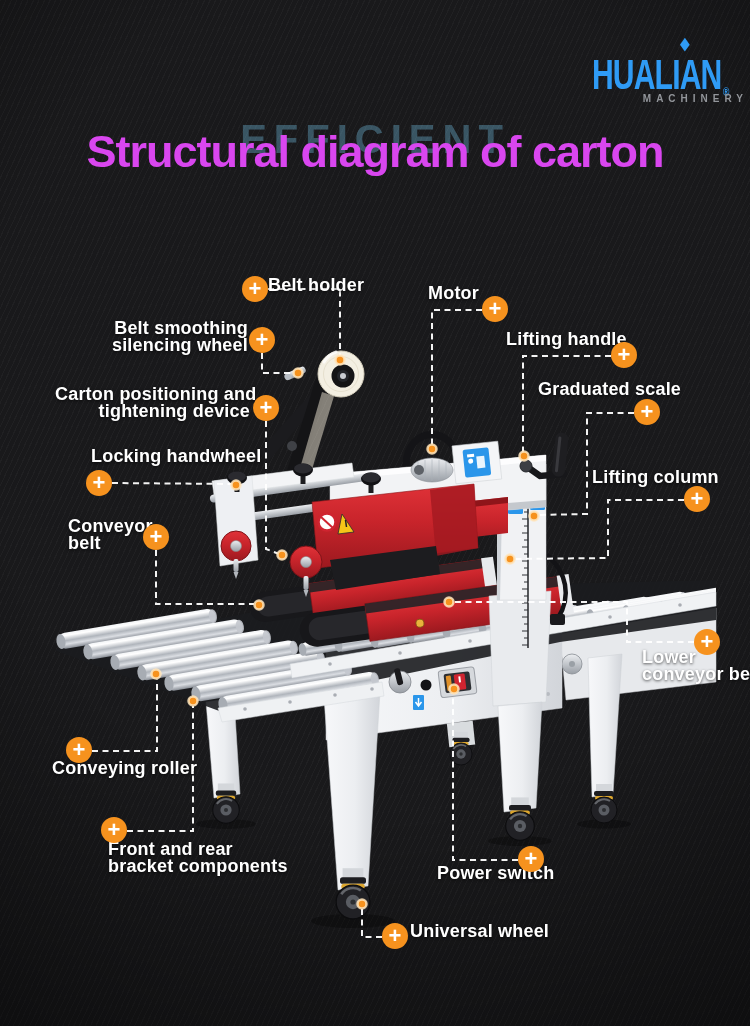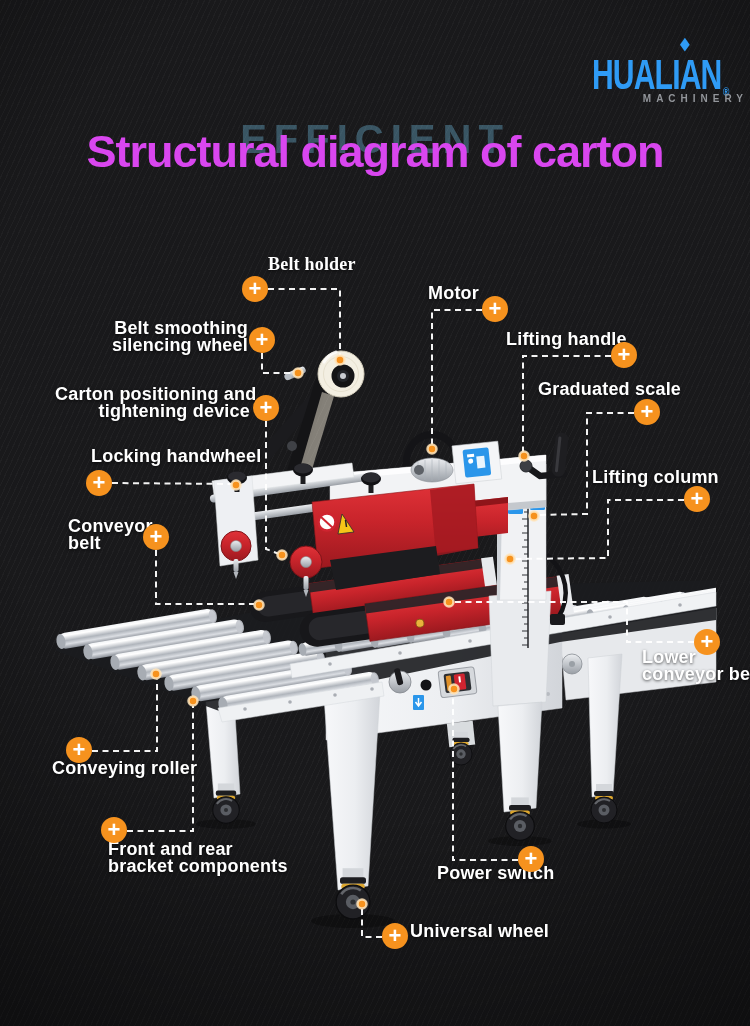--- a/index.html
+++ b/index.html
@@ -31,21 +31,21 @@
 
   
   .machine-svg{position:absolute;left:0;top:0;z-index:3;}
 
   
   .lbl{position:absolute;z-index:6;color:#ffffff;font-size:18px;font-weight:bold;
     line-height:17px;letter-spacing:0.2px;white-space:nowrap;
     text-shadow:0 1px 3px rgba(0,0,0,0.65);}
   .lbl span{display:block;}
   .lbl.ra{text-align:right;}
-  .lb-belt-holder{left:268px;top:256px;font-family:Liberation Serif, serif;}
+  .lb-belt-holder{left:268px;top:277px;}
   .lb-belt-smoothing{left:60px;top:320px;width:188px;}
   .lb-carton{left:55px;top:386px;width:195px;}
   .lb-locking{left:91px;top:448px;}
   .lb-conveyor{left:68px;top:518px;}
   .lb-motor{left:428px;top:285px;}
   .lb-lifting-handle{left:506px;top:331px;}
   .lb-graduated{left:538px;top:381px;}
   .lb-lifting-column{left:592px;top:469px;}
   .lb-lower{left:642px;top:649px;}
   .lb-conveying{left:52px;top:760px;}

